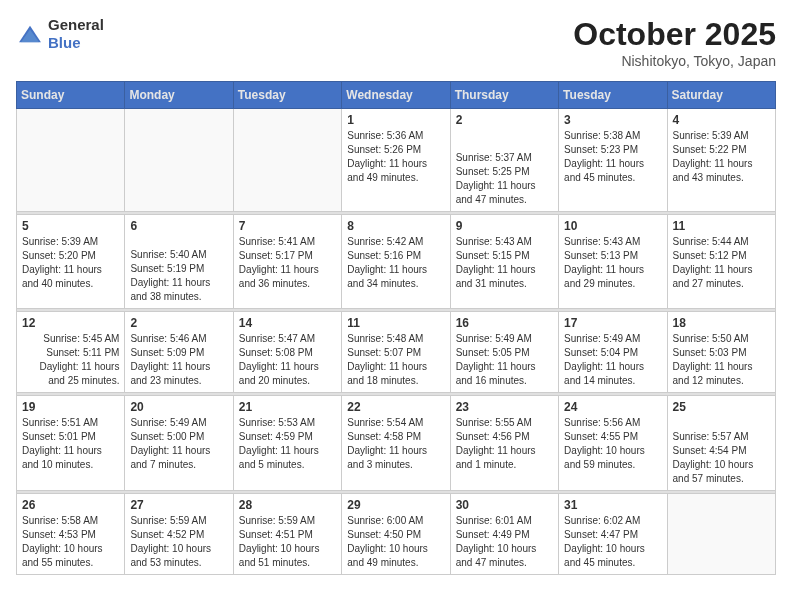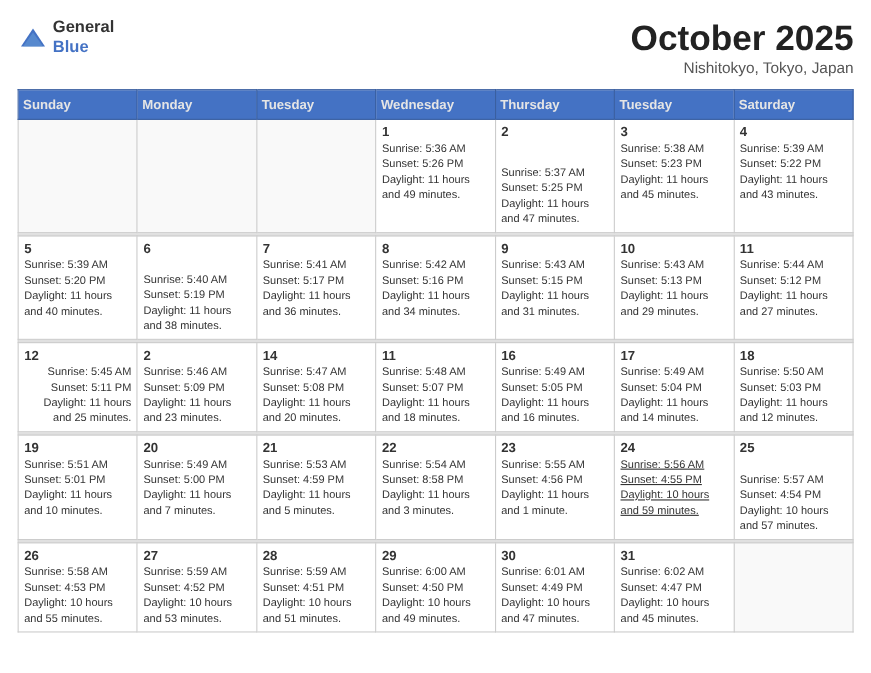--- a/index.html
+++ b/index.html
@@ -250,32 +250,32 @@
         </td>
         <td>
           <span class="day-num">21</span>
           <div class="day-info" style="white-space: pre-line;">Sunrise: 5:53 AM
 Sunset: 4:59 PM
 Daylight: 11 hours and 5 minutes.</div>
         </td>
         <td>
           <span class="day-num">22</span>
           <div class="day-info" style="white-space: pre-line;">Sunrise: 5:54 AM
-Sunset: 8:58 PM
+Sunset: 4:58 PM
 Daylight: 11 hours and 3 minutes.</div>
         </td>
         <td>
           <span class="day-num">23</span>
           <div class="day-info" style="white-space: pre-line;">Sunrise: 5:55 AM
 Sunset: 4:56 PM
 Daylight: 11 hours and 1 minute.</div>
         </td>
         <td>
           <span class="day-num">24</span>
-          <div class="day-info" style="white-space: pre-line; text-decoration: underline;">Sunrise: 5:56 AM
+          <div class="day-info" style="white-space: pre-line;">Sunrise: 5:56 AM
 Sunset: 4:55 PM
 Daylight: 10 hours and 59 minutes.</div>
         </td>
         <td>
           <span class="day-num">25</span>
           <div class="day-info" style="white-space: pre-line; margin-top: 16px;">Sunrise: 5:57 AM
 Sunset: 4:54 PM
 Daylight: 10 hours and 57 minutes.</div>
         </td>
       </tr>

